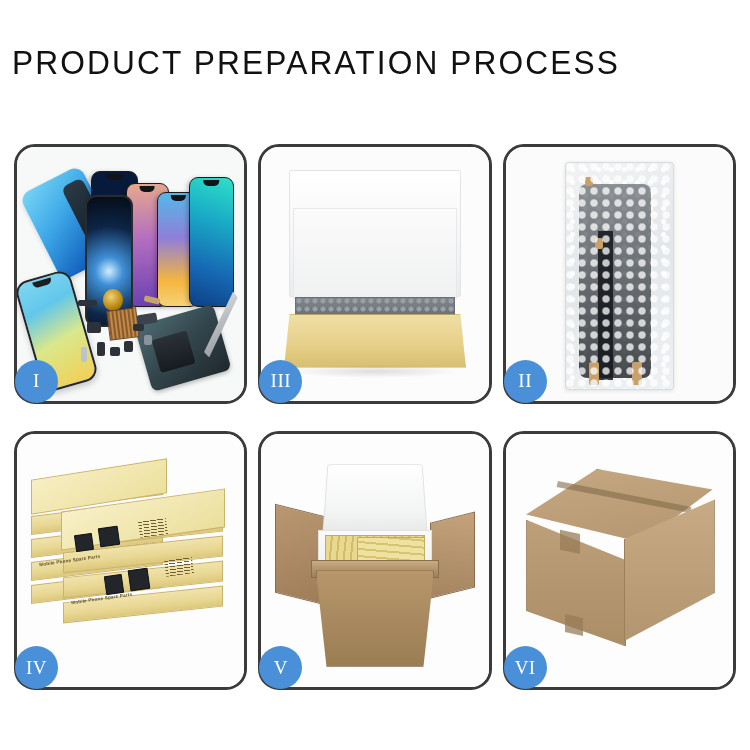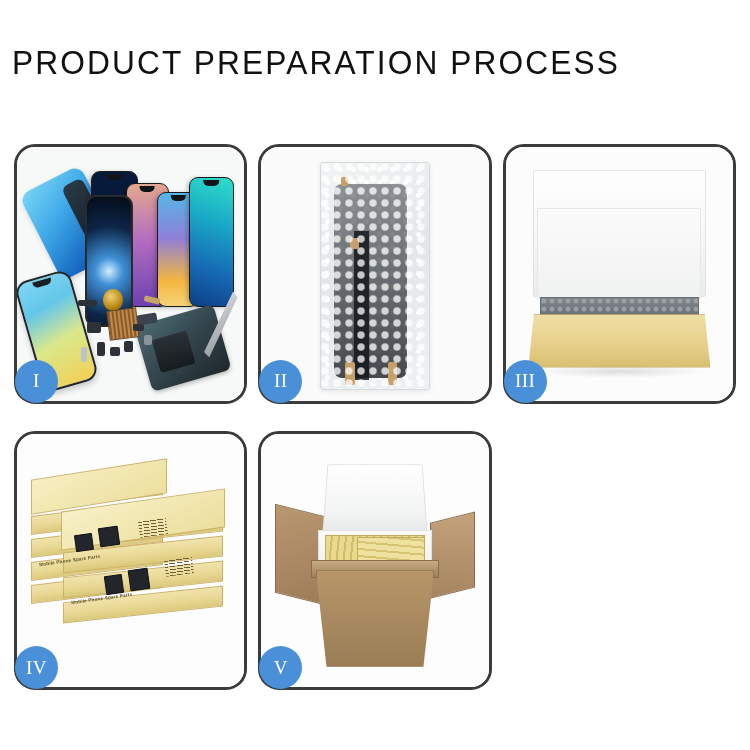--- a/index.html
+++ b/index.html
@@ -455,43 +455,43 @@
         <div class="dot flex-g"></div>
         <div class="dot flex-h"></div>
         <div class="dot flex-i"></div>
         <div class="dot flex-j"></div>
         <div class="tweezer"></div>
       </div>
       <div class="badge">I</div>
     </div>
 
     <div class="panel">
+      <div class="panel-inner p3">
+        <div class="box3-lid"></div>
+        <div class="box3-foam"></div>
+        <div class="box3-fill"></div>
+        <div class="box3-base"></div>
+        <div class="box3-shadow"></div>
+      </div>
+      <div class="badge">III</div>
+    </div>
+
+    <div class="panel">
       <div class="panel-inner p2">
         <div class="bubble-bag">
           <div class="bubble-part"></div>
           <div class="bubble-strip"></div>
           <div class="bubble-tab tab-1"></div>
           <div class="bubble-tab tab-2"></div>
           <div class="bubble-tab tab-3"></div>
           <div class="bubble-tab tab-4"></div>
           <div class="bubble-overlay"></div>
         </div>
       </div>
       <div class="badge">II</div>
-    </div>
-
-    <div class="panel">
-      <div class="panel-inner p3">
-        <div class="box3-lid"></div>
-        <div class="box3-foam"></div>
-        <div class="box3-fill"></div>
-        <div class="box3-base"></div>
-        <div class="box3-shadow"></div>
-      </div>
-      <div class="badge">III</div>
     </div>
 
     <div class="panel">
       <div class="panel-inner p4">
         <div class="stack">
           <div class="sbox sb-back-5"></div>
           <div class="sbox sb-back-4"></div>
           <div class="sbox sb-back-3"></div>
           <div class="sbox sb-back-2"></div>
           <div class="sbox sb-back-1"></div>
@@ -521,15 +521,26 @@
         <div class="v-foam-lid"></div>
         <div class="v-foam-box"></div>
         <div class="v-yellow"></div>
         <div class="v-yellow-2"></div>
         <div class="v-rim"></div>
         <div class="v-body"></div>
       </div>
       <div class="badge">V</div>
     </div>
 
+    <div class="panel">
+      <div class="panel-inner p6">
+        <div class="c-top"></div>
+        <div class="c-seam"></div>
+        <div class="c-left"></div>
+        <div class="c-right"></div>
+        <div class="c-tape-1"></div>
+        <div class="c-tape-2"></div>
+      </div>
+      <div class="badge">VI</div>
+    </div>
 
   </div>
 </div>
 
 </body></html>

